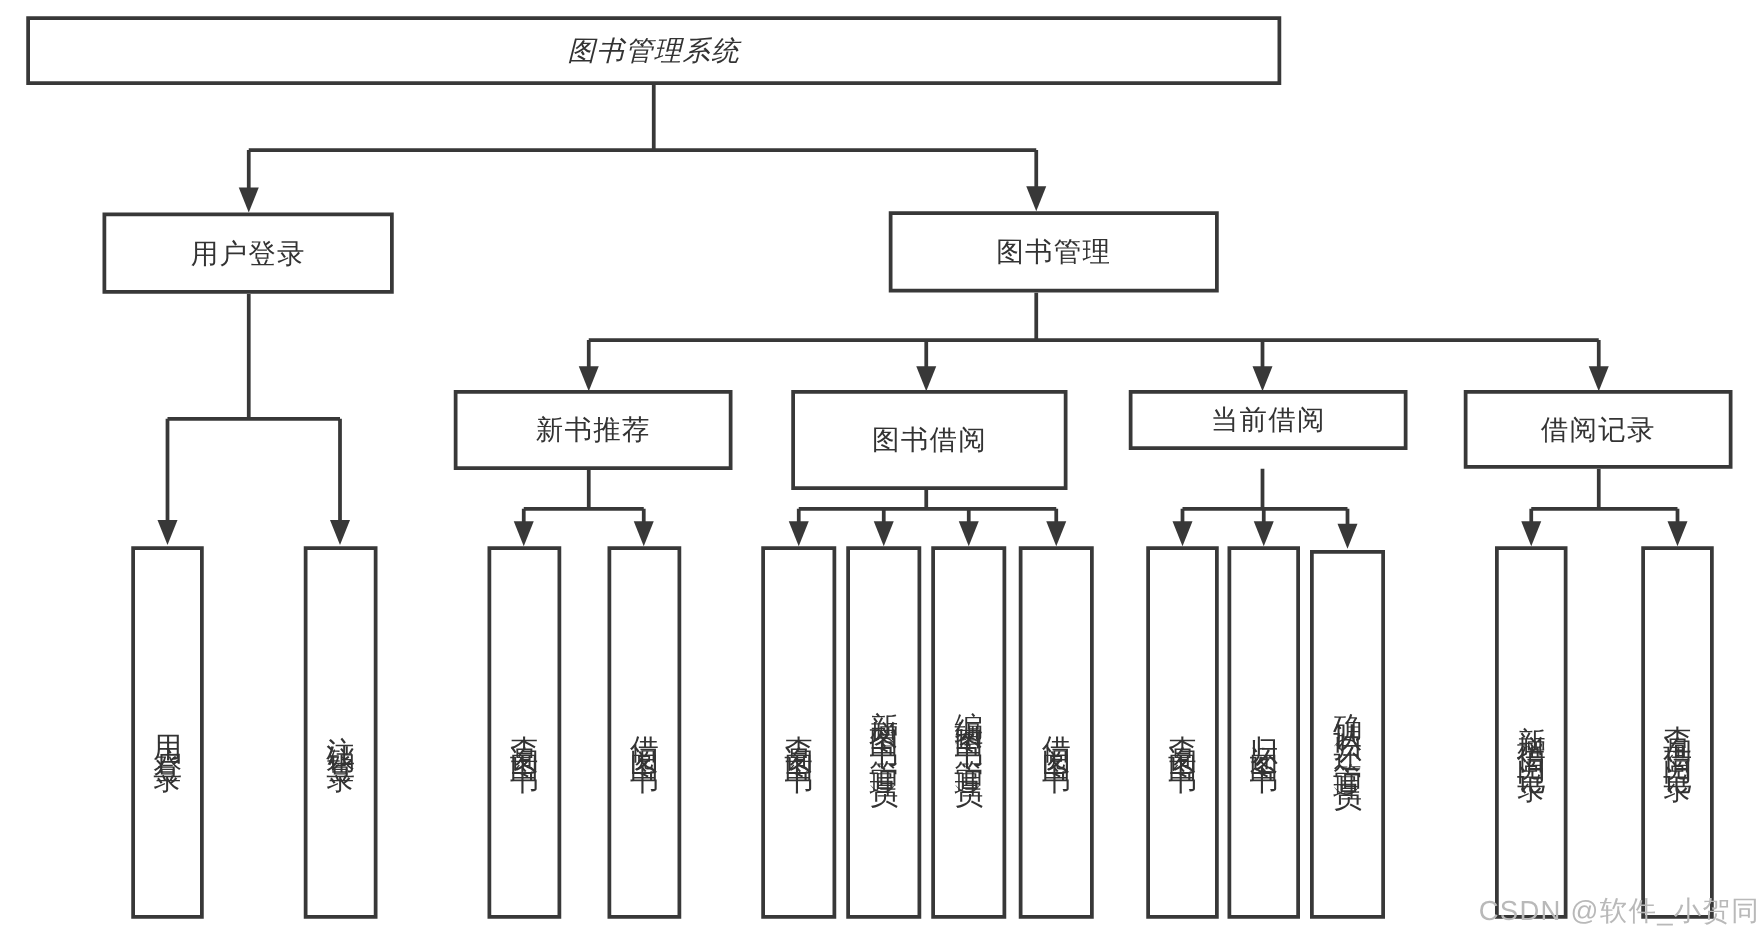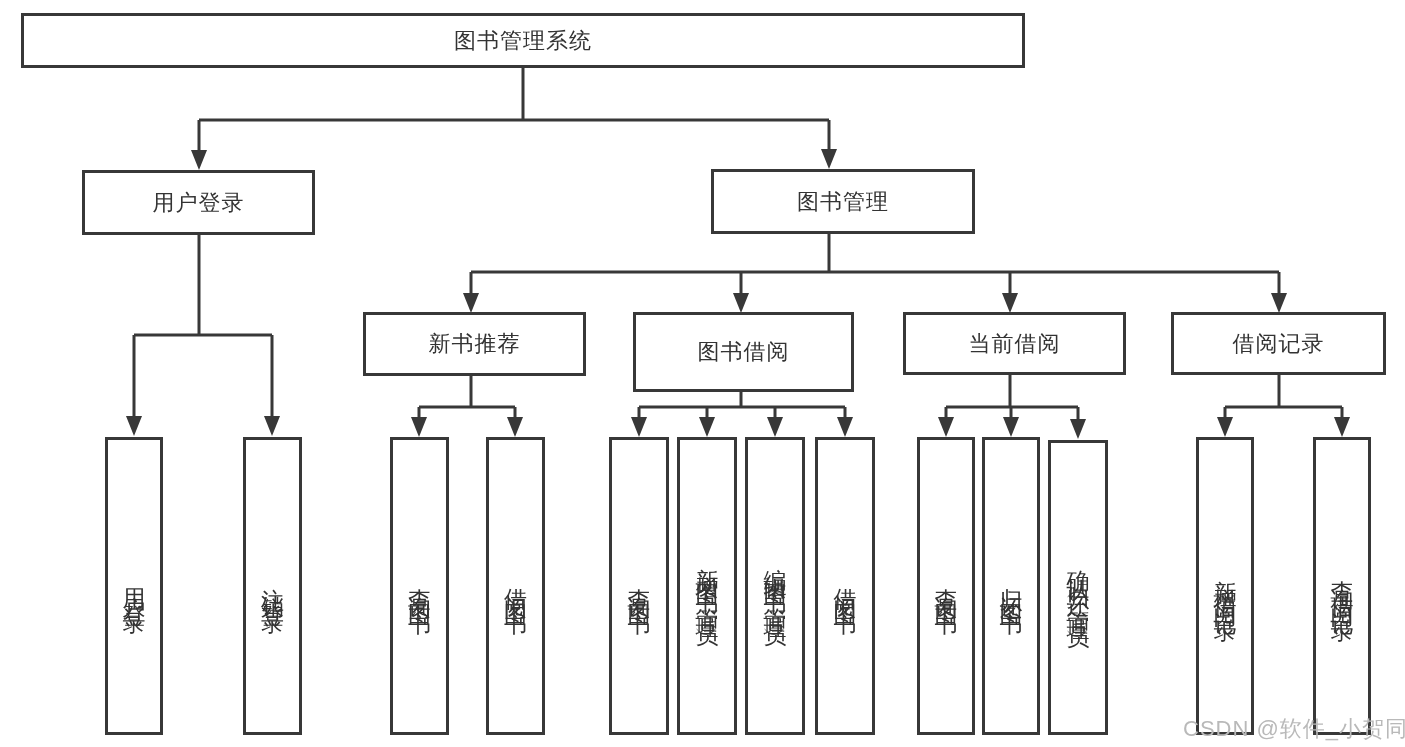--- a/index.html
+++ b/index.html
@@ -52,38 +52,38 @@
     <polygon points="699,417 715,417 707,437"></polygon>
     <polygon points="767,417 783,417 775,437"></polygon>
     <polygon points="837,417 853,417 845,437"></polygon>
     <polygon points="938,417 954,417 946,437"></polygon>
     <polygon points="1003,417 1019,417 1011,437"></polygon>
     <polygon points="1070,419 1086,419 1078,439"></polygon>
     <polygon points="1217,417 1233,417 1225,437"></polygon>
     <polygon points="1334,417 1350,417 1342,437"></polygon>
   </svg>
 
-  <div class="node h-node" style="left:21px;top:13px;width:1004px;height:55px;">
+  <div class="node h-node" style="left:21px;top:13px;width:1004px;height:55px;font-style:italic;">
     <span>图书管理系统</span>
   </div>
 
   <div class="node h-node" style="left:82px;top:170px;width:233px;height:65px;">
     <span>用户登录</span>
   </div>
   <div class="node h-node" style="left:711px;top:169px;width:264px;height:65px;">
     <span>图书管理</span>
   </div>
 
   <div class="node h-node" style="left:363px;top:312px;width:223px;height:64px;">
     <span>新书推荐</span>
   </div>
   <div class="node h-node" style="left:633px;top:312px;width:221px;height:80px;">
     <span>图书借阅</span>
   </div>
-  <div class="node h-node" style="left:903px;top:312px;width:223px;height:63px;">
+  <div class="node h-node" style="left:903px;top:312px;width:223px;height:48px;">
     <span>当前借阅</span>
   </div>
   <div class="node h-node" style="left:1171px;top:312px;width:215px;height:63px;">
     <span>借阅记录</span>
   </div>
 
   <div class="node v-node" style="left:105px;top:437px;width:58px;height:298px;">
     <span>用户登录</span>
   </div>
   <div class="node v-node" style="left:243px;top:437px;width:59px;height:298px;">

